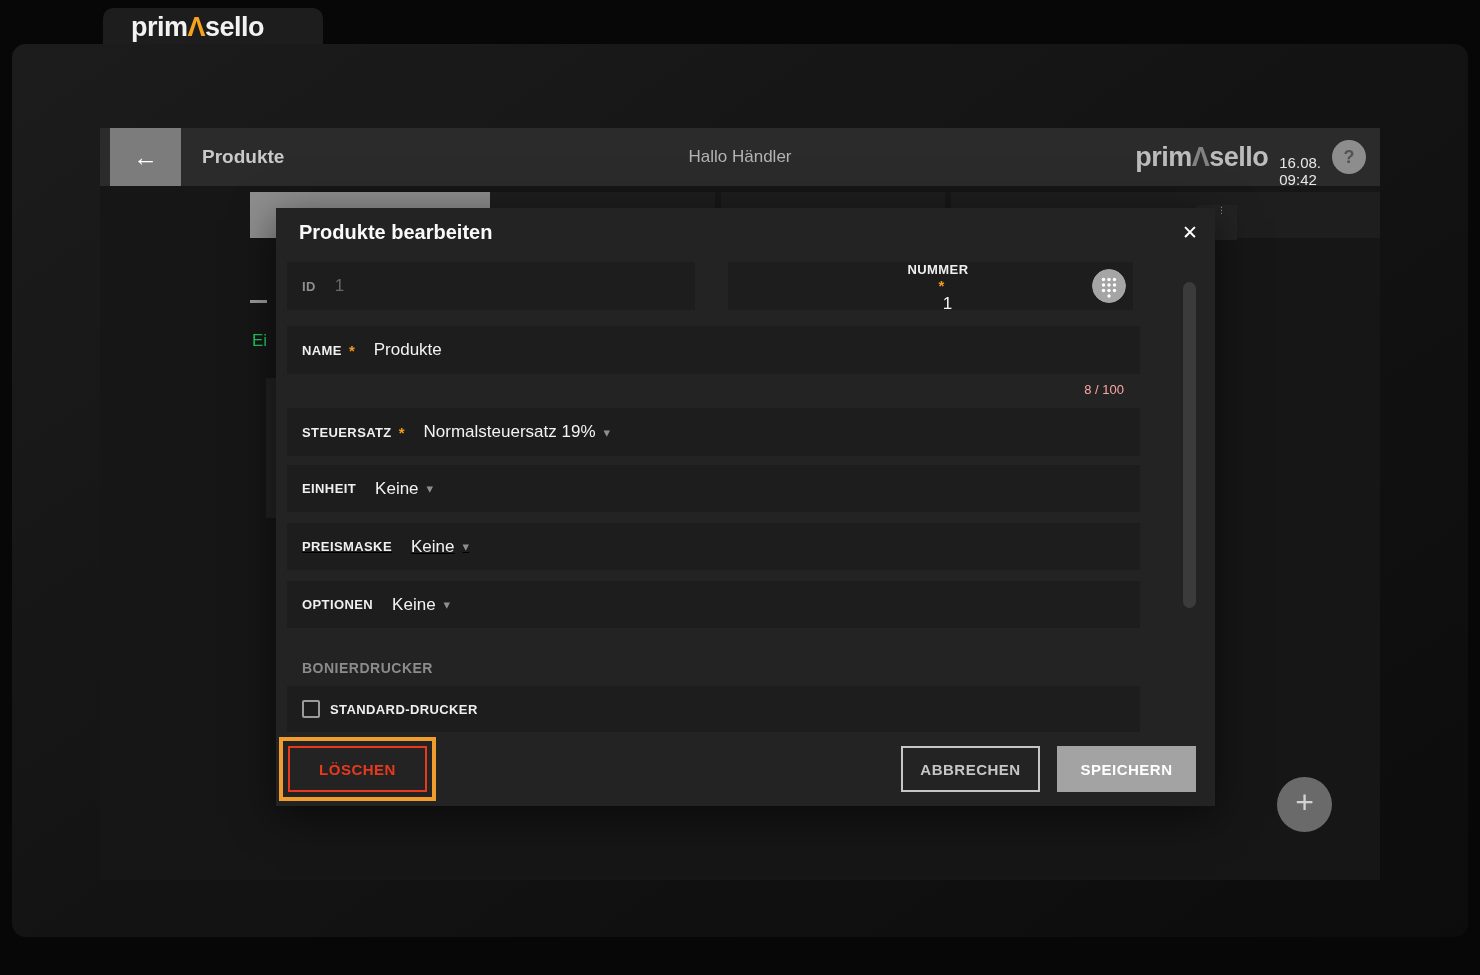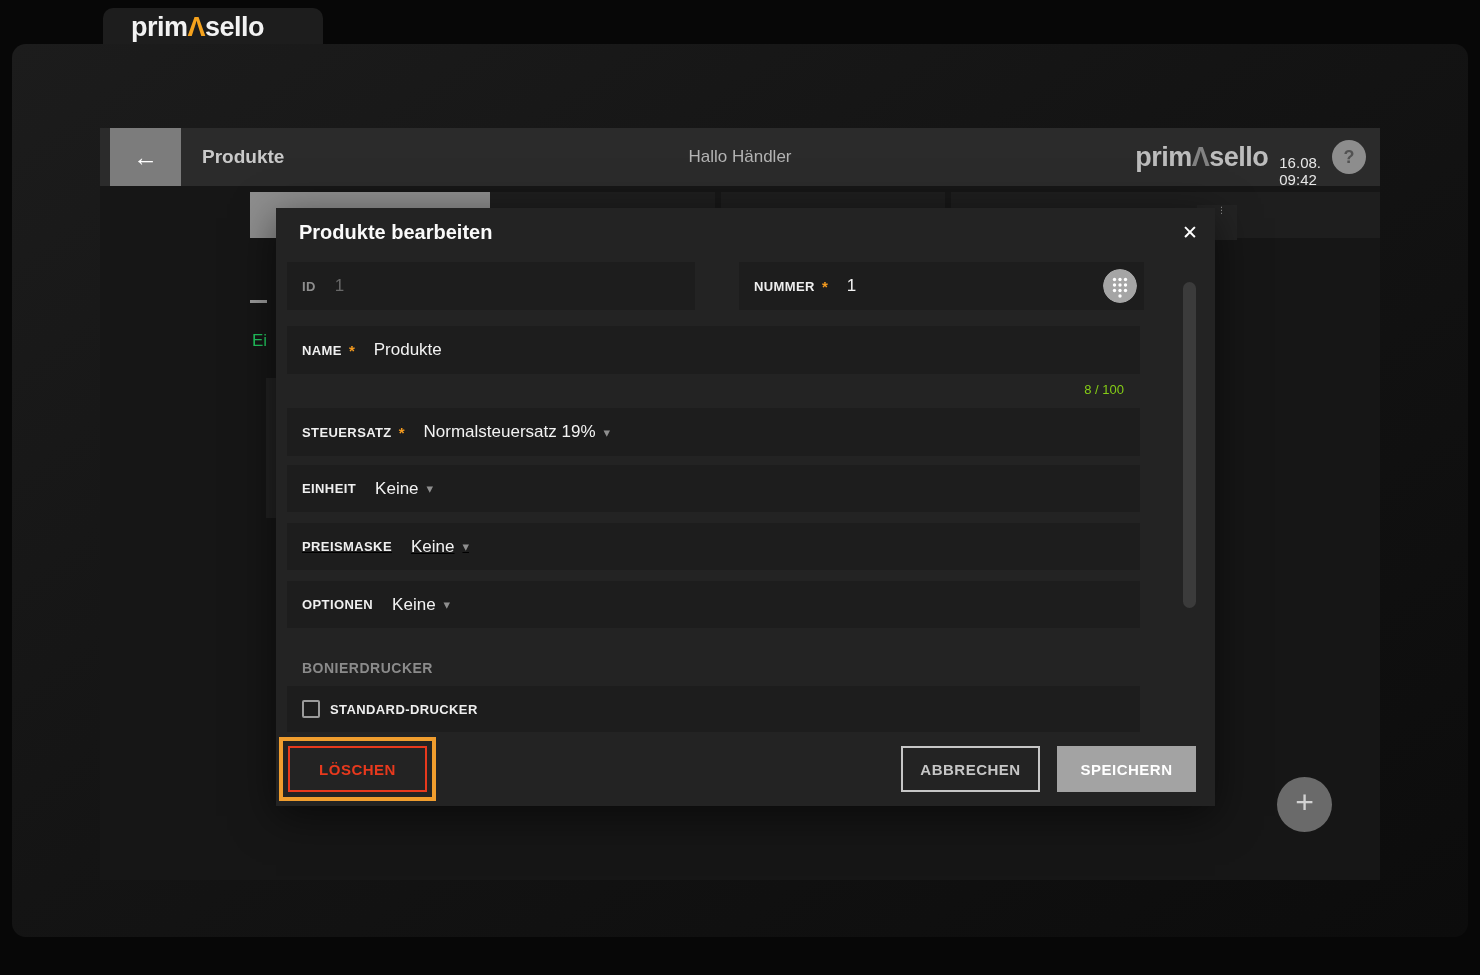--- a/index.html
+++ b/index.html
@@ -66,24 +66,24 @@
   .field { position:absolute; background:#1d1d1d; display:flex; align-items:center; padding-left:15px; }
   .f-label { font-size:13px; font-weight:bold; letter-spacing:.4px; color:#efefef; text-transform:uppercase; white-space:nowrap; }
   .f-label.dim { color:#8e8e8e; }
   .req { color:#f59b1f; font-size:15px; font-weight:bold; margin-left:7px; }
   .f-value { font-size:17px; color:#f2f2f2; margin-left:19px; white-space:nowrap; }
   .f-value.disabled { color:#686868; }
   .caret { font-size:13px; color:#8f8f8f; margin-left:8px; }
 
   .row1 { top:54px; height:48px; }
   .id-field { left:11px; width:408px; }
-  .nummer-field { left:463px; width:405px; }
+  .nummer-field { left:452px; width:405px;flex-direction:column; }
   .numpad-btn { position:absolute; right:7px; top:7px; width:34px; height:34px; border-radius:50%; cursor:pointer; }
   .name-field { top:118px; left:11px; width:853px; height:48px; }
-  .counter { position:absolute; top:174px; right:91px; font-size:13px; color:#84cc16; }
+  .counter { position:absolute; top:174px; right:91px; font-size:13px; color:#fca5a5; }
   .steuersatz-field { top:200px; left:11px; width:853px; height:48px; }
   .einheit-field { top:257px; left:11px; width:853px; height:47px; }
   .preismaske-field { top:315px; left:11px; width:853px; height:47px;text-decoration:underline; }
   .optionen-field { top:373px; left:11px; width:853px; height:47px; }
   .section-label { position:absolute; top:452px; left:26px; font-size:14px; font-weight:bold; letter-spacing:.5px; color:#8b8b8b; }
   .drucker-field { top:478px; left:11px; width:853px; height:46px; }
   .checkbox { width:18px; height:18px; border:2px solid #9b9b9b; border-radius:2px; background:transparent; cursor:pointer; flex:0 0 auto; }
   .drucker-field .f-label { margin-left:10px; }
 
   .btn {

